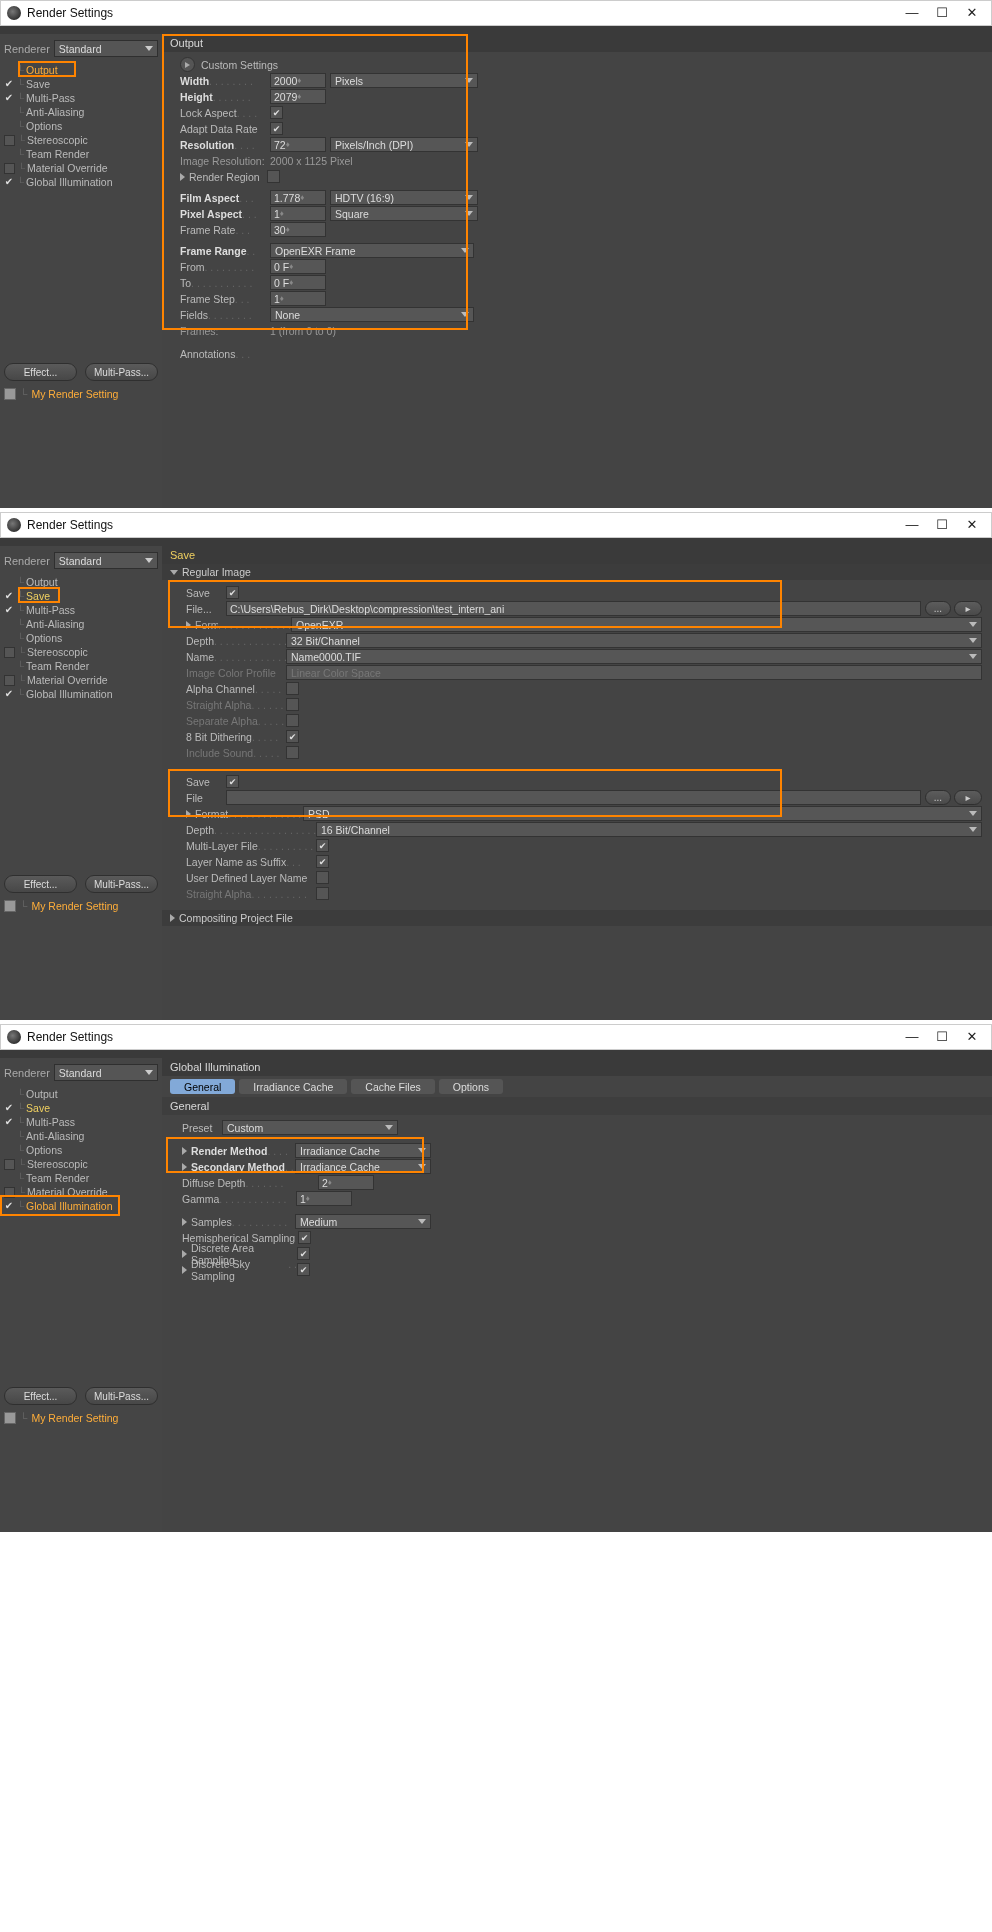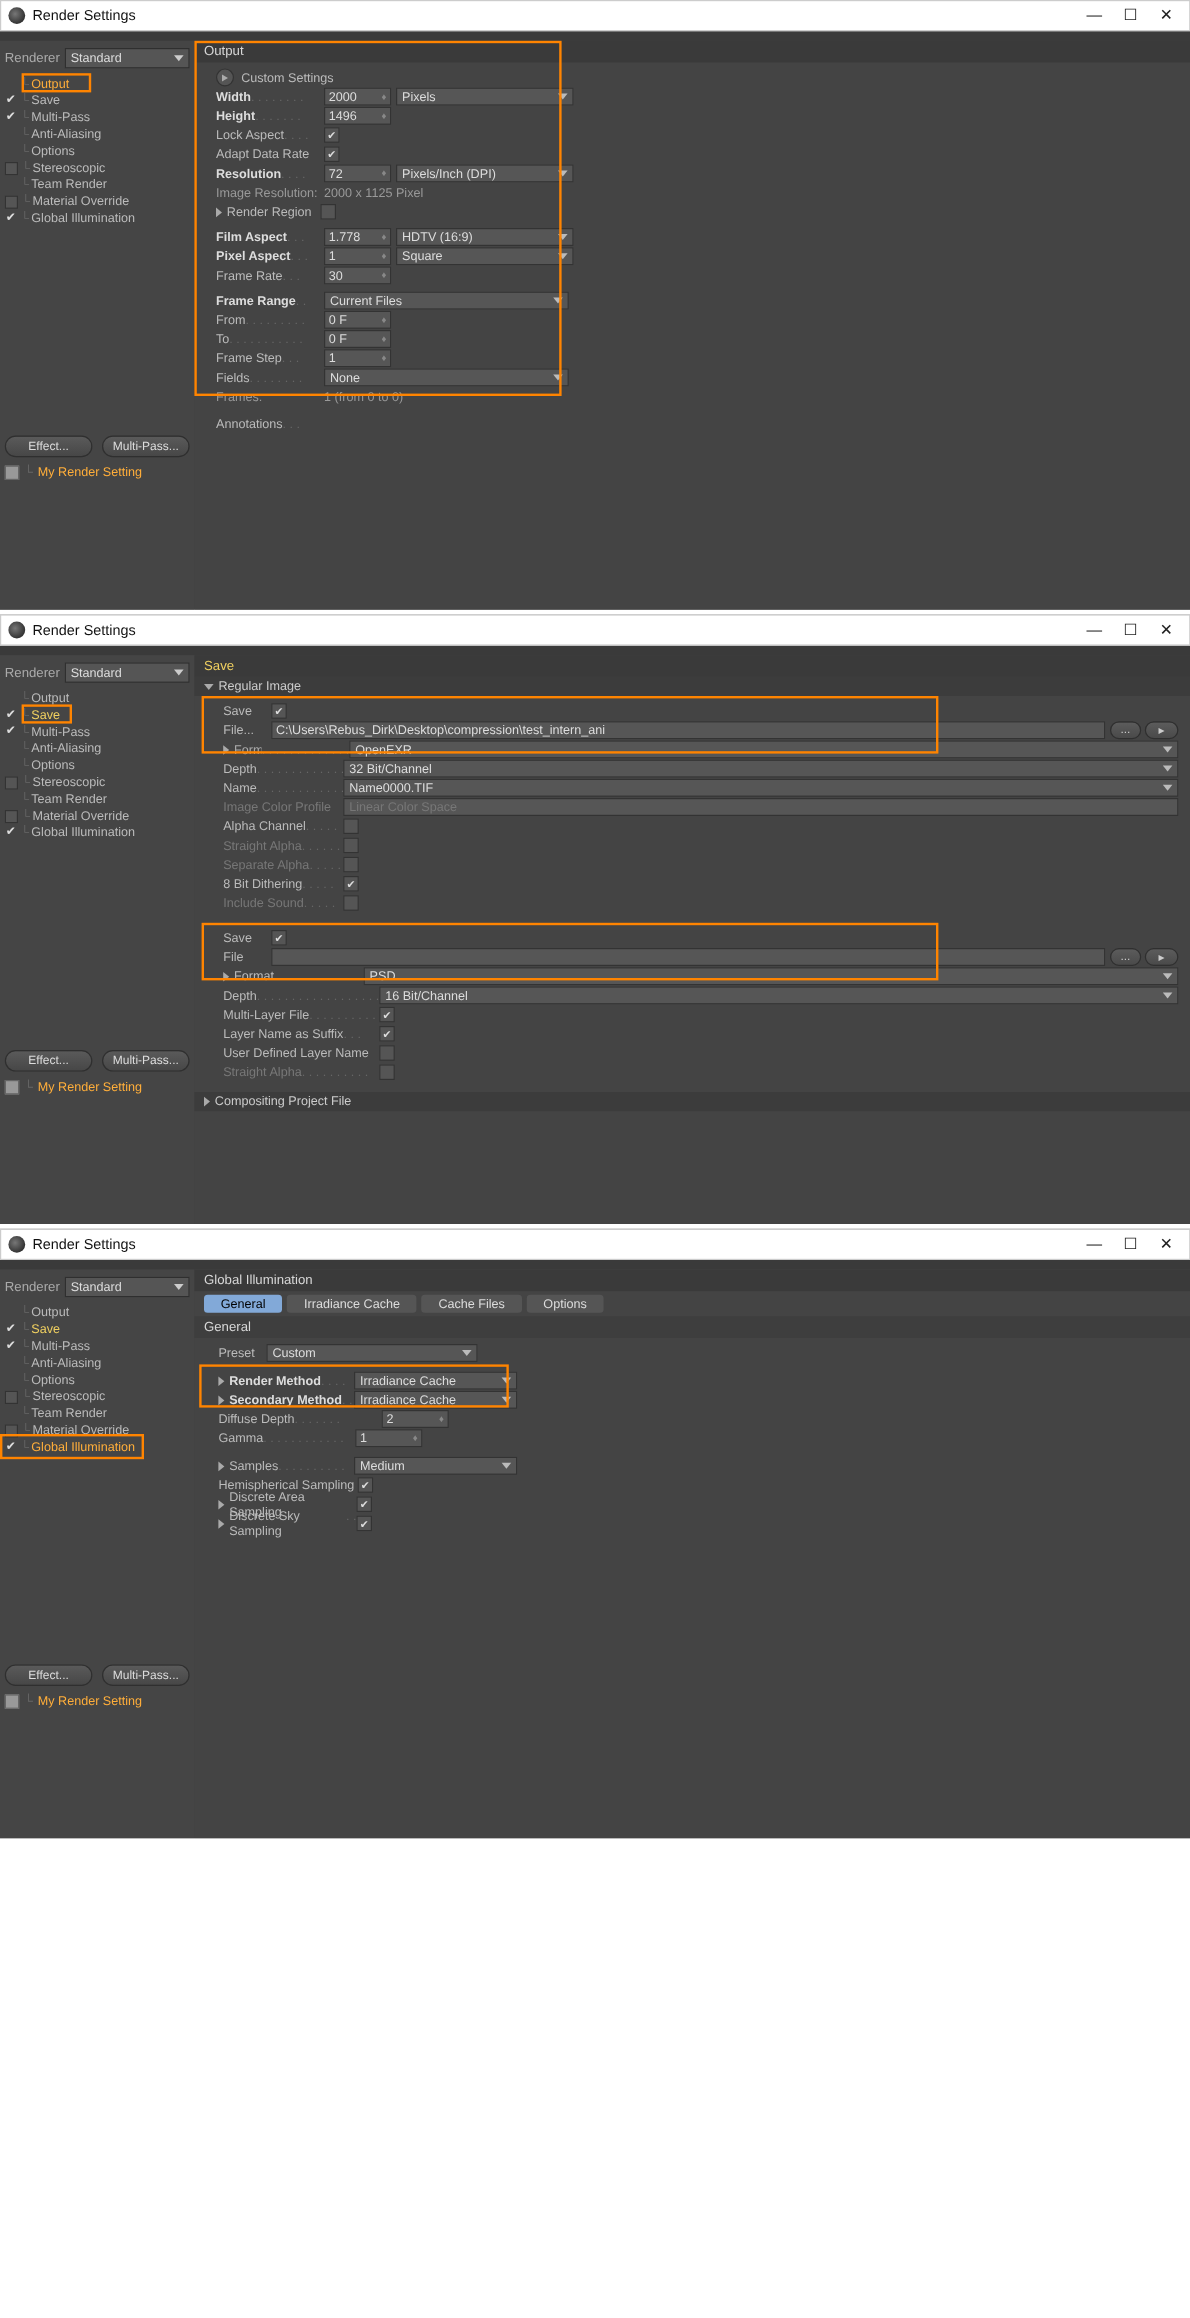--- a/index.html
+++ b/index.html
@@ -27,21 +27,21 @@
 .main{flex:1;background:#444;padding:0;position:relative}
 .hdr{background:#3a3a3a;color:#d8d8d8;padding:3px 8px;font-size:11px}
 .hdr.sel{color:#f0d060}
 .pad{padding:4px 10px 8px 18px}
 .row{display:flex;align-items:center;height:15px;margin:1px 0;font-size:10.5px}
 .row .lbl{color:#aaa;white-space:nowrap;overflow:hidden}
 .row .dots{color:#666;flex:0 0 auto}
 .row .lblw{width:90px;display:flex;align-items:center}
 .row .lblw2{width:130px;display:flex;align-items:center}
 .row .lblw3{width:100px;display:flex;align-items:center}
-.numin{background:#565656;border:1px solid #333;height:13px;width:48px;color:#ddd;display:flex;align-items:center;justify-content:space-between;padding:0 3px;font-size:10.5px}
+.numin{background:#565656;border:1px solid #333;height:13px;width:48px;color:#ddd;display:flex;align-items:center;padding:0 3px;font-size:10.5px}
 .numin .sp{color:#888;font-size:8px}
 .txtin{background:#565656;border:1px solid #333;height:13px;flex:1;color:#ddd;display:flex;align-items:center;padding:0 3px;font-size:10.5px;overflow:hidden}
 .ck{width:11px;height:11px;background:#555;border:1px solid #333;display:flex;align-items:center;justify-content:center;color:#ddd;font-size:9px}
 .ddw{background:#565656;border:1px solid #333;height:13px;color:#ddd;display:flex;align-items:center;justify-content:space-between;padding:0 4px;font-size:10.5px}
 .ddw .arrow{border-left:4px solid transparent;border-right:4px solid transparent;border-top:5px solid #bbb;width:0;height:0}
 .disc{width:0;height:0;border-left:5px solid #aaa;border-top:4px solid transparent;border-bottom:4px solid transparent;margin-right:4px}
 .discd{width:0;height:0;border-top:5px solid #aaa;border-left:4px solid transparent;border-right:4px solid transparent;margin-right:4px}
 .bold{font-weight:bold;color:#ddd}
 .round{width:13px;height:13px;border-radius:50%;background:#555;border:1px solid #333;display:flex;align-items:center;justify-content:center;margin-right:6px}
 .round .tri{width:0;height:0;border-left:5px solid #aaa;border-top:3px solid transparent;border-bottom:3px solid transparent}
@@ -165,21 +165,21 @@
                 <span>Pixels</span>
                 <div class="arrow"></div>
               </div>
             </div>
         <div class="row">
               <div class="lblw">
                 <span class="bold">Height</span>
                 <span class="dots"> . . . . . . .</span>
               </div>
               <div class="numin">
-                <span>1496</span>
+                <span>2079</span>
                 <span class="sp">♦</span>
               </div>
             </div>
         <div class="row">
               <div class="lblw">
                 <span>Lock Aspect</span>
                 <span class="dots"> . . . .</span>
               </div>
               <div class="ck">✔</div>
             </div>
@@ -256,21 +256,21 @@
                 <span class="sp">♦</span>
               </div>
             </div>
         <div style="height:4px"></div>
         <div class="row">
               <div class="lblw">
                 <span class="bold">Frame Range</span>
                 <span class="dots"> . .</span>
               </div>
               <div class="ddw" style="width:194px">
-                <span>Current Files</span>
+                <span>OpenEXR Frame</span>
                 <div class="arrow"></div>
               </div>
             </div>
         <div class="row">
               <div class="lblw">
                 <span>From</span>
                 <span class="dots"> . . . . . . . . .</span>
               </div>
               <div class="numin">
                 <span>0 F</span>

